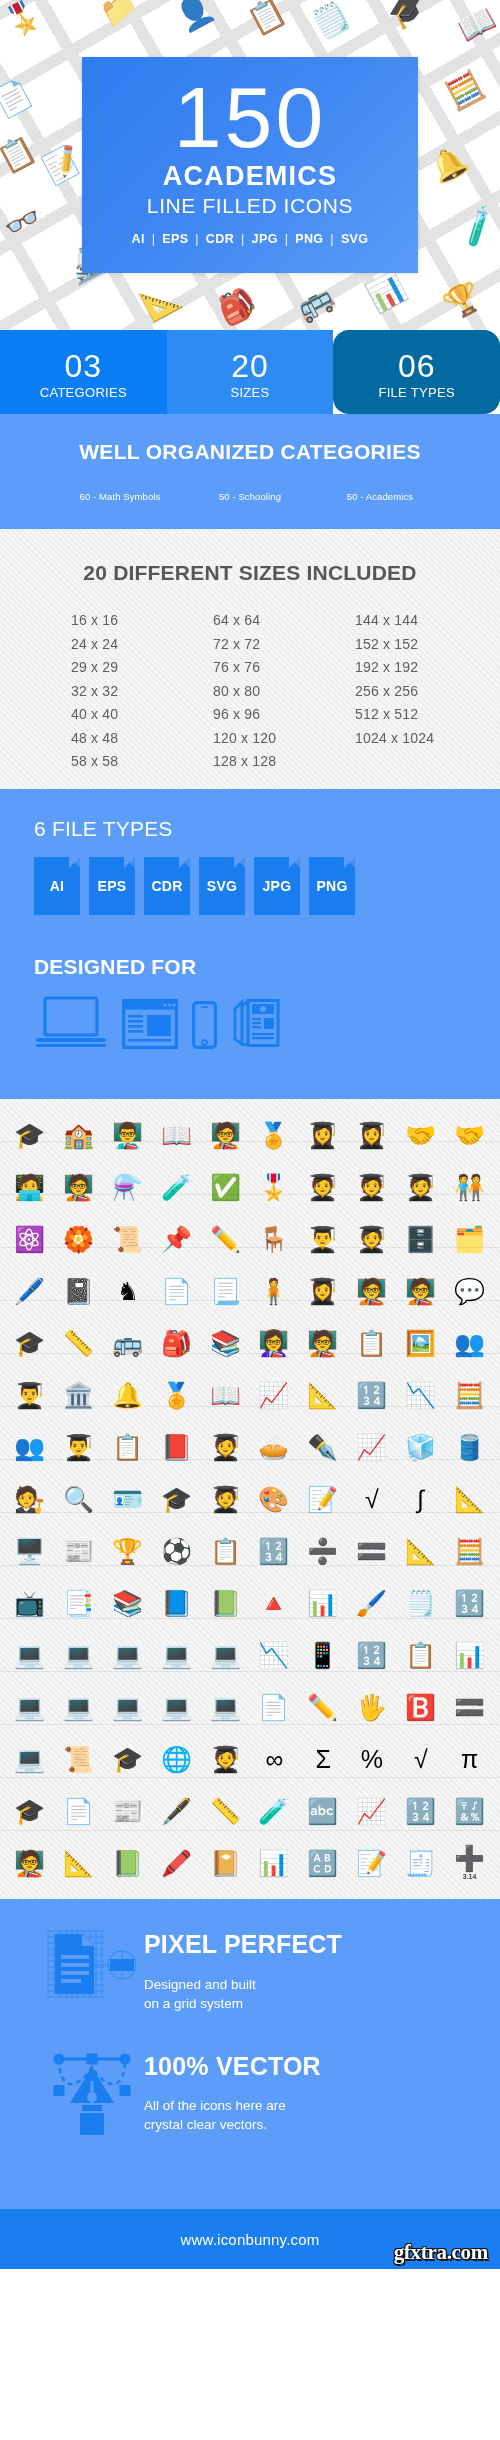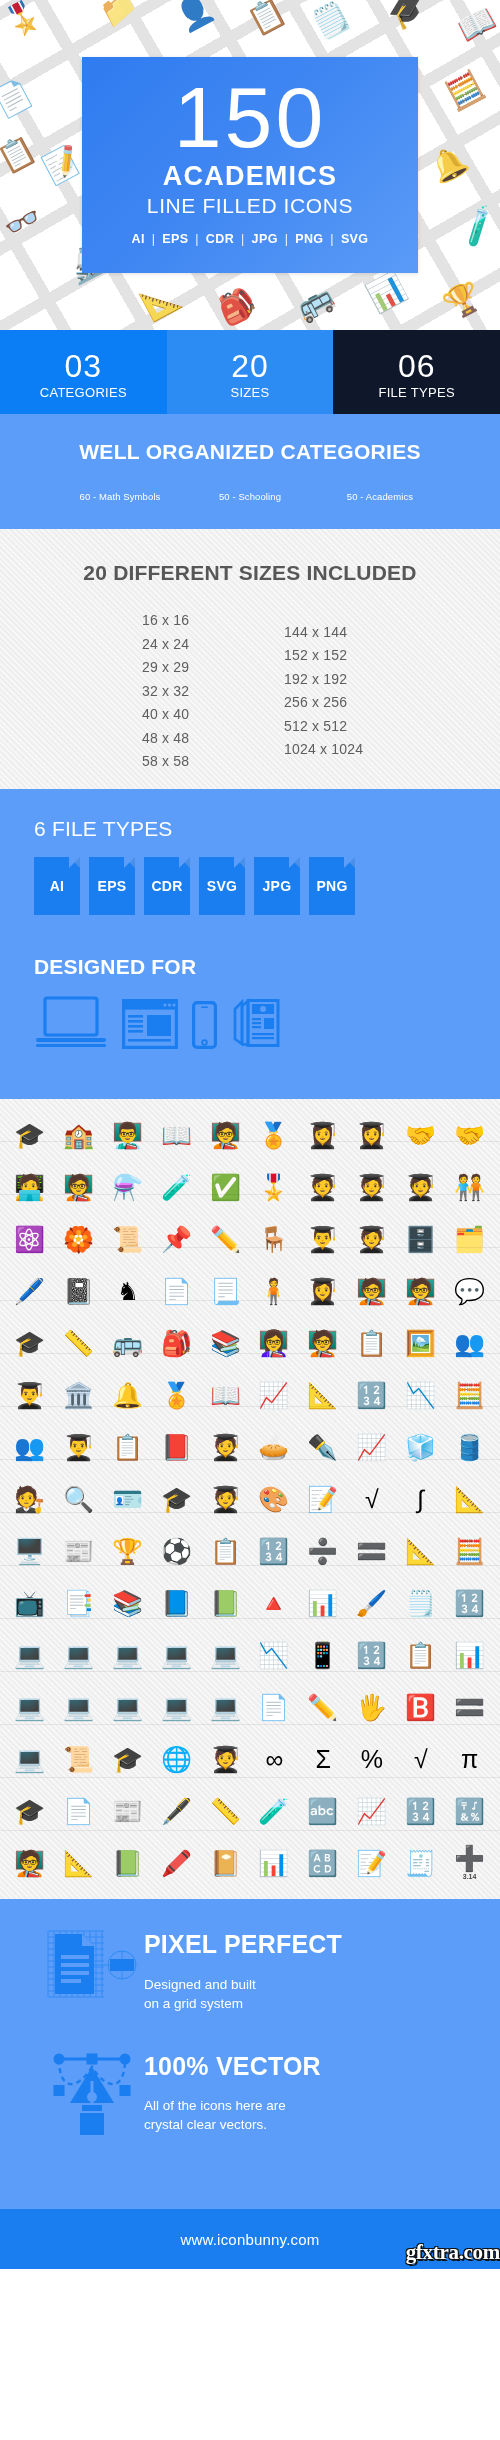--- a/index.html
+++ b/index.html
@@ -98,21 +98,21 @@
     display: flex;
     flex-direction: column;
     align-items: center;
     justify-content: center;
     padding-top: 6px;
   }
   .stat-num { font-size: 32px; font-weight: 300; line-height: 1.05; letter-spacing: 1px; }
   .stat-label { font-size: 13px; font-weight: 400; letter-spacing: 0.3px; margin-top: 1px; }
   .stat-0 { background: #0b7ef5; }
   .stat-1 { background: #2d8bf4; }
-  .stat-2 { background: #0f172a; }
+  .stat-2 { background: #0369a1; border-radius: 16px; }
 
   
   .categories {
     width: 500px;
     height: 115px;
     background: #5b9df8;
     color: #ffffff;
     text-align: center;
     padding-top: 26px;
   }
@@ -146,21 +146,20 @@
     font-size: 21px;
     font-weight: bold;
     color: #575757;
     text-align: center;
     letter-spacing: 0.2px;
   }
   .sizes-cols {
     display: flex;
     justify-content: center;
     margin-top: 24px;
-    align-items: center;
   }
   .sizes-col {
     width: 142px;
     padding-left: 34px;
   }
   .sizes-col div {
     font-size: 14px;
     color: #5e5e5e;
     line-height: 23.5px;
     letter-spacing: 0.2px;
@@ -268,21 +267,21 @@
     justify-content: center;
     position: relative;
   }
   .footer-url {
     font-size: 15px;
     color: #ffffff;
     letter-spacing: 0.2px;
   }
   .wm {
     position: absolute;
-    right: 0;
+    right: 12px;
     bottom: 4px;
     font-family: "Liberation Serif", serif;
     font-weight: bold;
     font-size: 21px;
     color: #ffffff;
     text-shadow: 1.5px 1.5px 0 #111, -1px -1px 0 #111, 1px -1px 0 #111, -1px 1px 0 #111;
     letter-spacing: -0.3px;
   }
 </style>
 </head>
@@ -362,20 +361,29 @@
   <div class="sizes-title">20 DIFFERENT SIZES INCLUDED</div>
   <div class="sizes-cols">
     <div class="sizes-col">
       <div>16 x 16</div>
       <div>24 x 24</div>
       <div>29 x 29</div>
       <div>32 x 32</div>
       <div>40 x 40</div>
       <div>48 x 48</div>
       <div>58 x 58</div>
+    </div>
+    <div class="sizes-col">
+      <div>64 x 64</div>
+      <div>72 x 72</div>
+      <div>76 x 76</div>
+      <div>80 x 80</div>
+      <div>96 x 96</div>
+      <div>120 x 120</div>
+      <div>128 x 128</div>
     </div>
     <div class="sizes-col">
       <div>144 x 144</div>
       <div>152 x 152</div>
       <div>192 x 192</div>
       <div>256 x 256</div>
       <div>512 x 512</div>
       <div>1024 x 1024</div>
       <div></div>
     </div>

